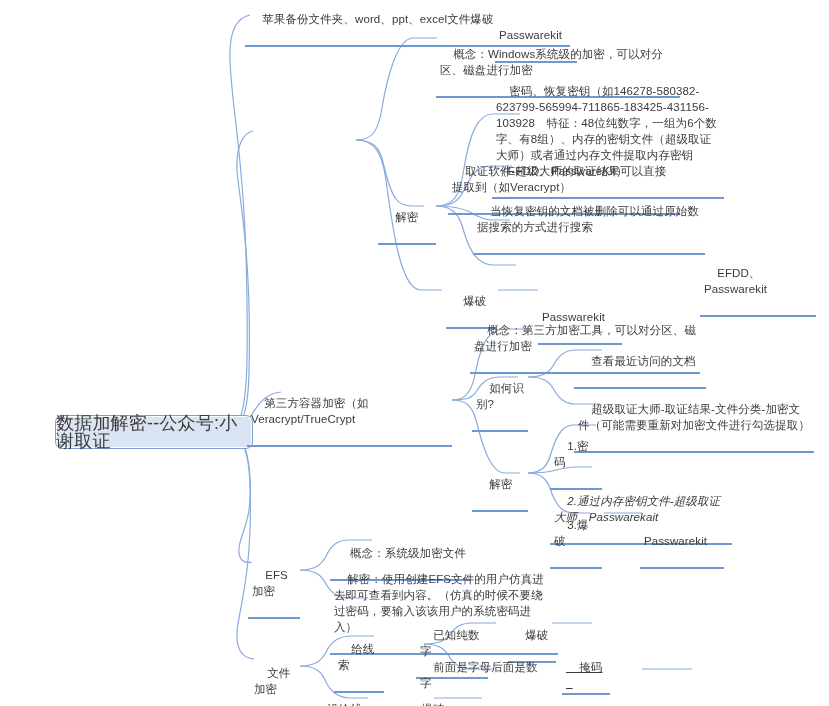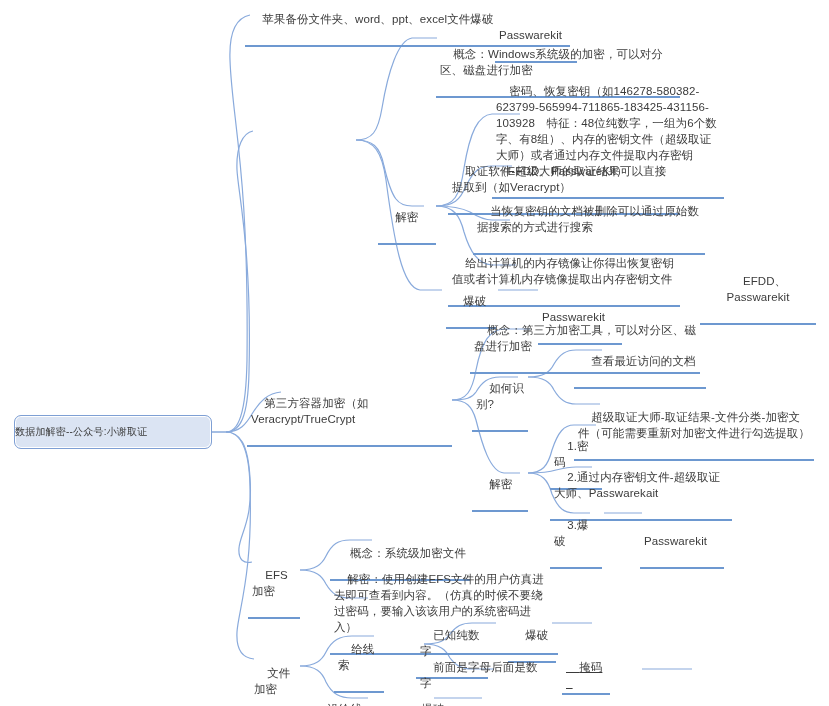--- a/index.html
+++ b/index.html
@@ -39,26 +39,28 @@
   .node.u {
     border-bottom: 2px solid #6d98d0;
   }
   .root {
     position: absolute;
     box-sizing: border-box;
     background: #dbe4f3;
     border: 1.4px solid #7e9fd4;
     border-radius: 7px;
     color: #3b3b3b;
-    font-size: 10px;
+    font-size: 18px;
     line-height: 18px;
     display: flex;
     align-items: center;
+    justify-content: center;
     letter-spacing: 0.2px;
     box-shadow: 0 0 0 1px #ffffff inset;
+    margin-left: 41px;
   }
 </style>
 </head>
 <body>
 
 <div id="canvas">
 
   <svg id="wires" viewBox="0 0 829 706" xmlns="http://www.w3.org/2000/svg">
     <g fill="none" stroke="#89aadc" stroke-width="1.2">
 
@@ -136,25 +138,22 @@
   </div>
 
   <div class="node u" style="left:448px; top:146px; width:232px;">
     <span>取证软件-超级大师的取证结果可以直接提取到（如Veracrypt）</span>
   </div>
 
   <div class="node u" style="left:448px; top:186px; width:232px;margin-left:25px;">
     <span>当恢复密钥的文档被删除可以通过原始数据搜索的方式进行搜索</span>
   </div>
 
-  <div class="node u" style="left:448px; top:238px; width:232px;">
-    <span>给出计算机的内存镜像让你得出恢复密钥值或者计算机内存镜像提取出内存密钥文件</span>
-  </div>
-
-  <div class="node u" style="left:700px; top:256px; width:116px;text-align:center;">
+
+  <div class="node u" style="left:700px; top:248px; width:116px;">
     <span>EFDD、Passwarekit</span>
   </div>
 
   <div class="node u" style="left:446px; top:276px; width:50px;">
     <span>爆破</span>
   </div>
 
   <div class="node u" style="left:538px; top:276px; width:84px;">
     <span>Passwarekit</span>
   </div>
@@ -168,33 +167,33 @@
   </div>
 
   <div class="node u" style="left:472px; top:363px; width:56px;">
     <span>如何识别?</span>
   </div>
 
   <div class="node u" style="left:574px; top:336px; width:132px;">
     <span>查看最近访问的文档</span>
   </div>
 
-  <div class="node u" style="left:574px; top:392px; width:240px;">
+  <div class="node u" style="left:574px; top:384px; width:240px;">
     <span>超级取证大师-取证结果-文件分类-加密文件（可能需要重新对加密文件进行勾选提取）</span>
   </div>
 
   <div class="node u" style="left:472px; top:459px; width:56px;">
     <span>解密</span>
   </div>
 
   <div class="node u" style="left:550px; top:421px; width:52px;">
     <span>1.密码</span>
   </div>
 
-  <div class="node u" style="left:550px; top:452px; width:182px;">
+  <div class="node u" style="left:550px; top:476px; width:182px;font-style:italic;">
     <span>2.通过内存密钥文件-超级取证大师、Passwarekait</span>
   </div>
 
   <div class="node u" style="left:550px; top:500px; width:52px;">
     <span>3.爆破</span>
   </div>
 
   <div class="node u" style="left:640px; top:500px; width:84px;">
     <span>Passwarekit</span>
   </div>

